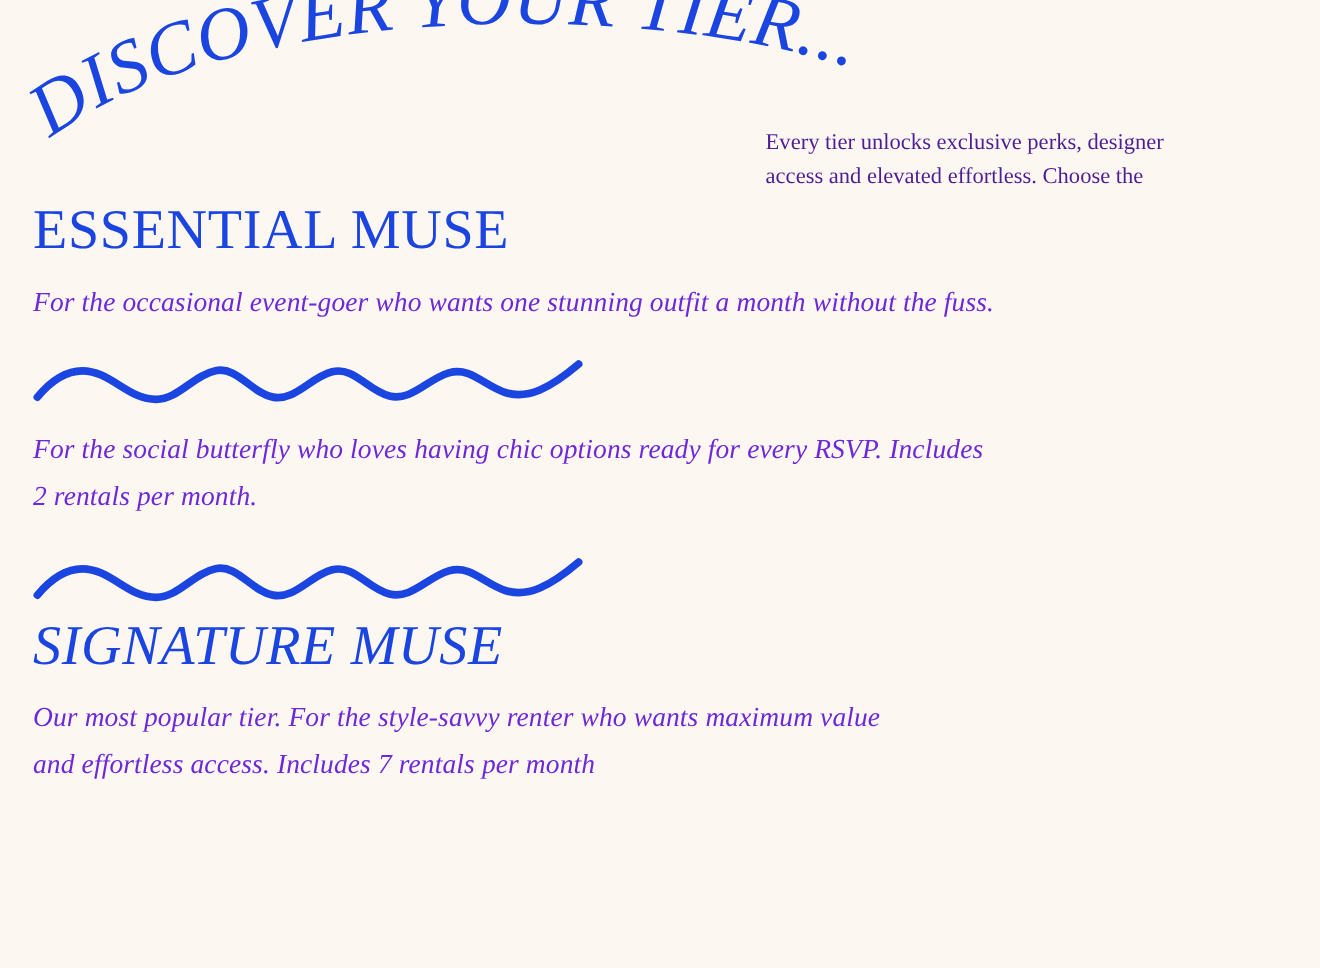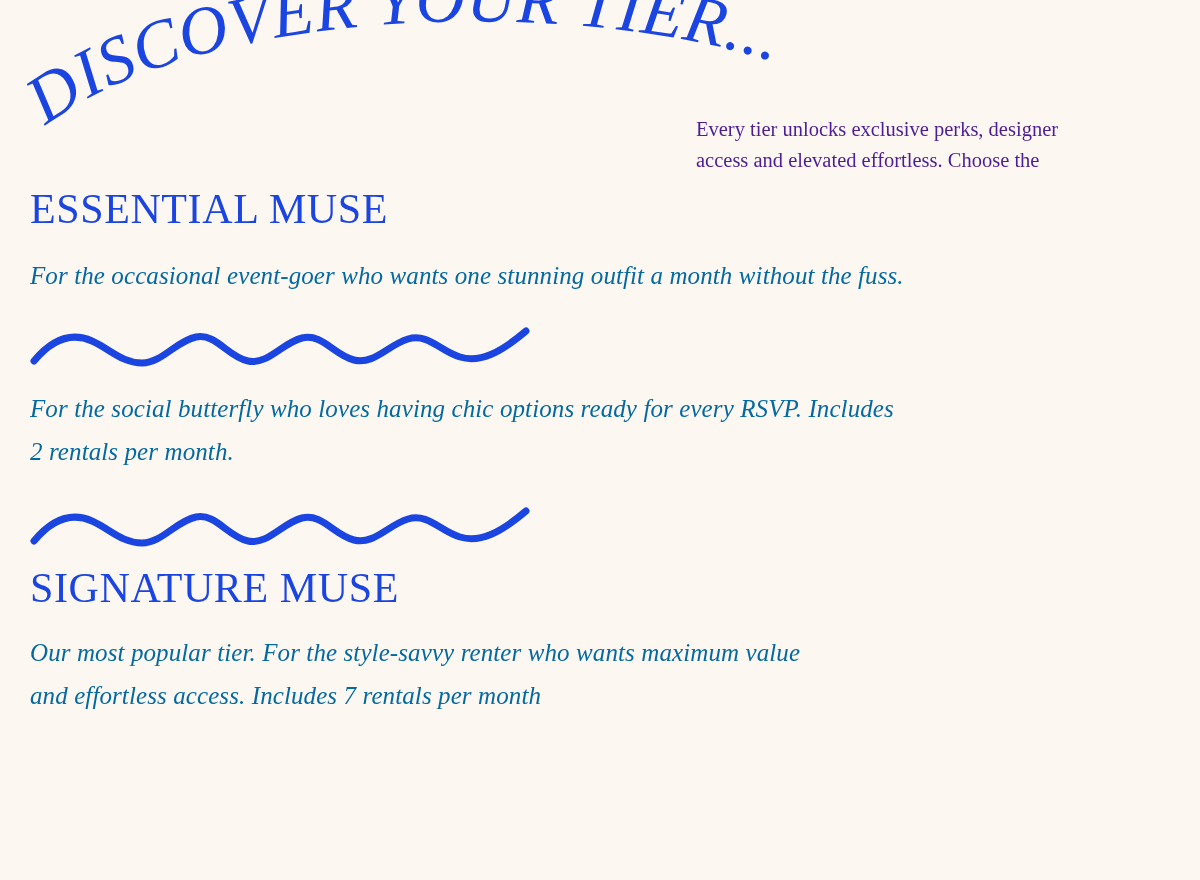--- a/index.html
+++ b/index.html
@@ -68,47 +68,47 @@
     position: absolute;
     left: 30px;
     top: 186px;
     width: 1160px;
   }
   .tier {
     position: relative;
   }
   .tier-title {
     font-family: "Liberation Serif", "DejaVu Serif", serif;
-    font-size: 42px;
+    font-size: 51px;
     line-height: 46px;
     letter-spacing: 0.6px;
     font-weight: 400;
     color: #1b45e0;
     margin: 0;
     white-space: nowrap;
   }
   .tier-desc {
     font-style: italic;
     font-size: 25px;
     line-height: 43px;
     letter-spacing: 0.1px;
-    color: #0369a1;
+    color: #6d28d9;
     margin: 0;
   }
   .tier-desc .ln {
     display: block;
     white-space: nowrap;
   }
 
   
   .tier-1 .tier-title { margin-top: 0; }
   .tier-1 .tier-desc { margin-top: 22px; }
   .tier-2 .tier-title { margin-top: 0; }
   .tier-2 .tier-desc { margin-top: 20px; }
-  .tier-3 .tier-title { margin-top: 0; }
+  .tier-3 .tier-title { margin-top: 0; font-style: italic; }
   .tier-3 .tier-desc { margin-top: 20px; }
 
   
   .divider {
     width: 500px;
     height: 44px;
     display: block;
     margin: 0;
   }
   .divider svg { display: block; overflow: visible; }

